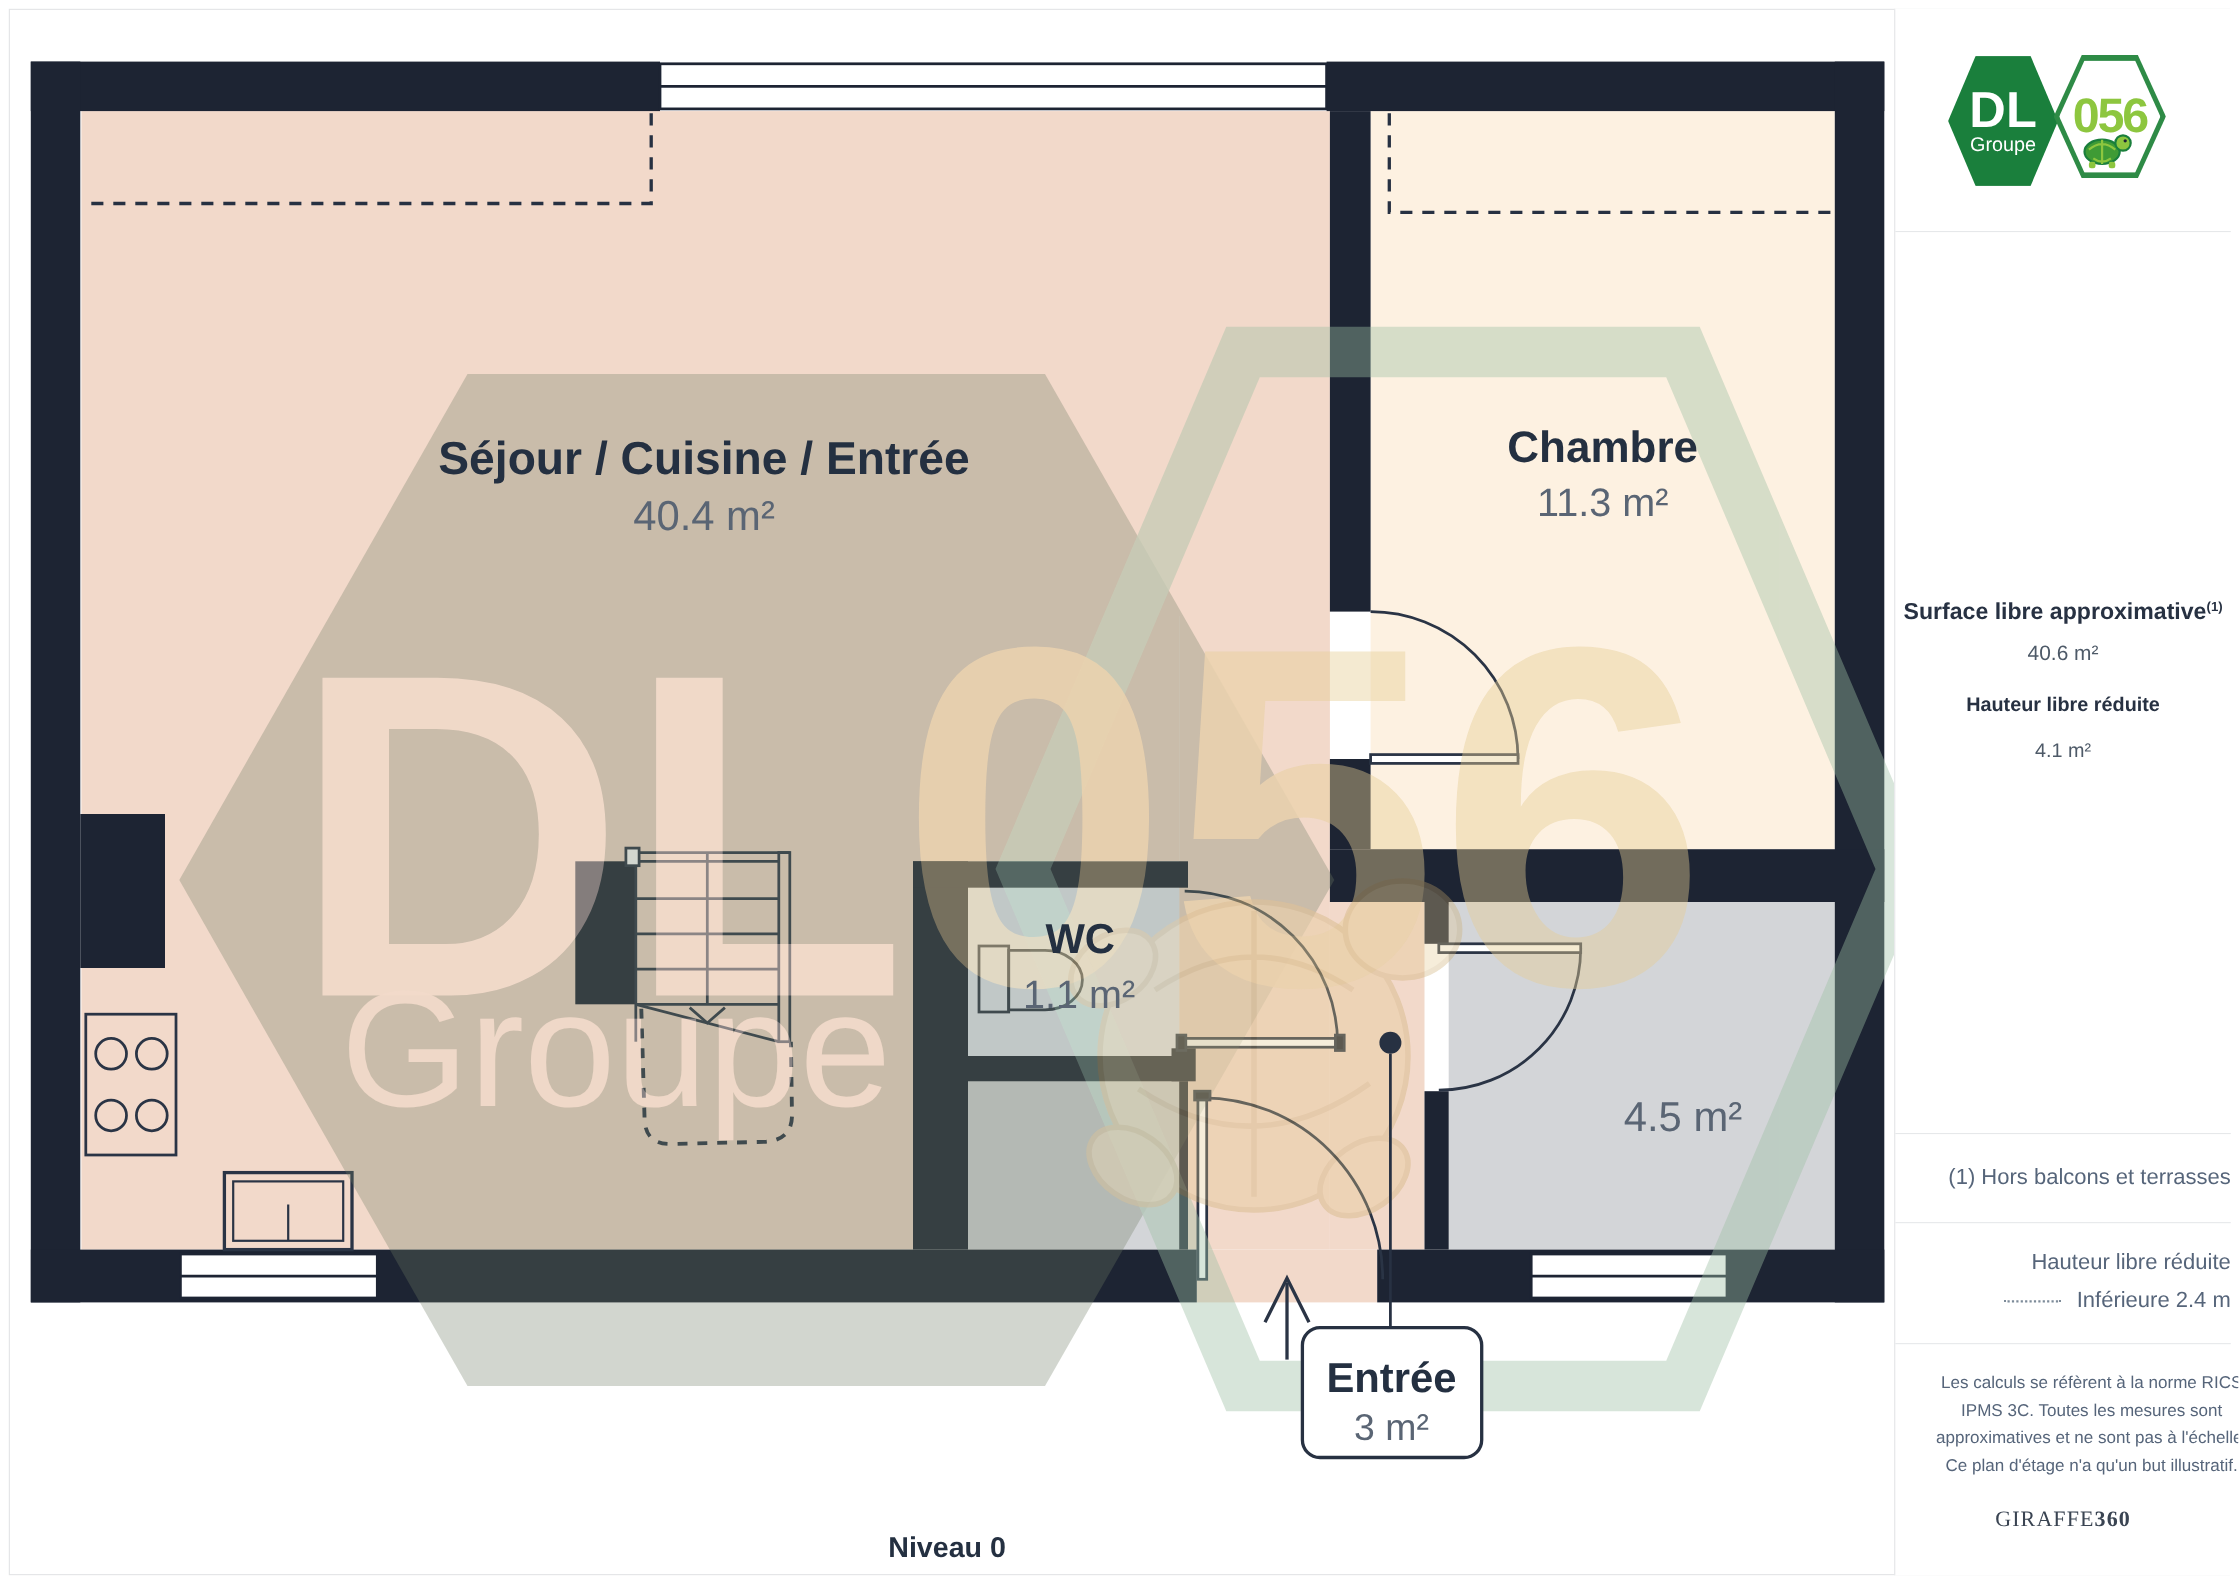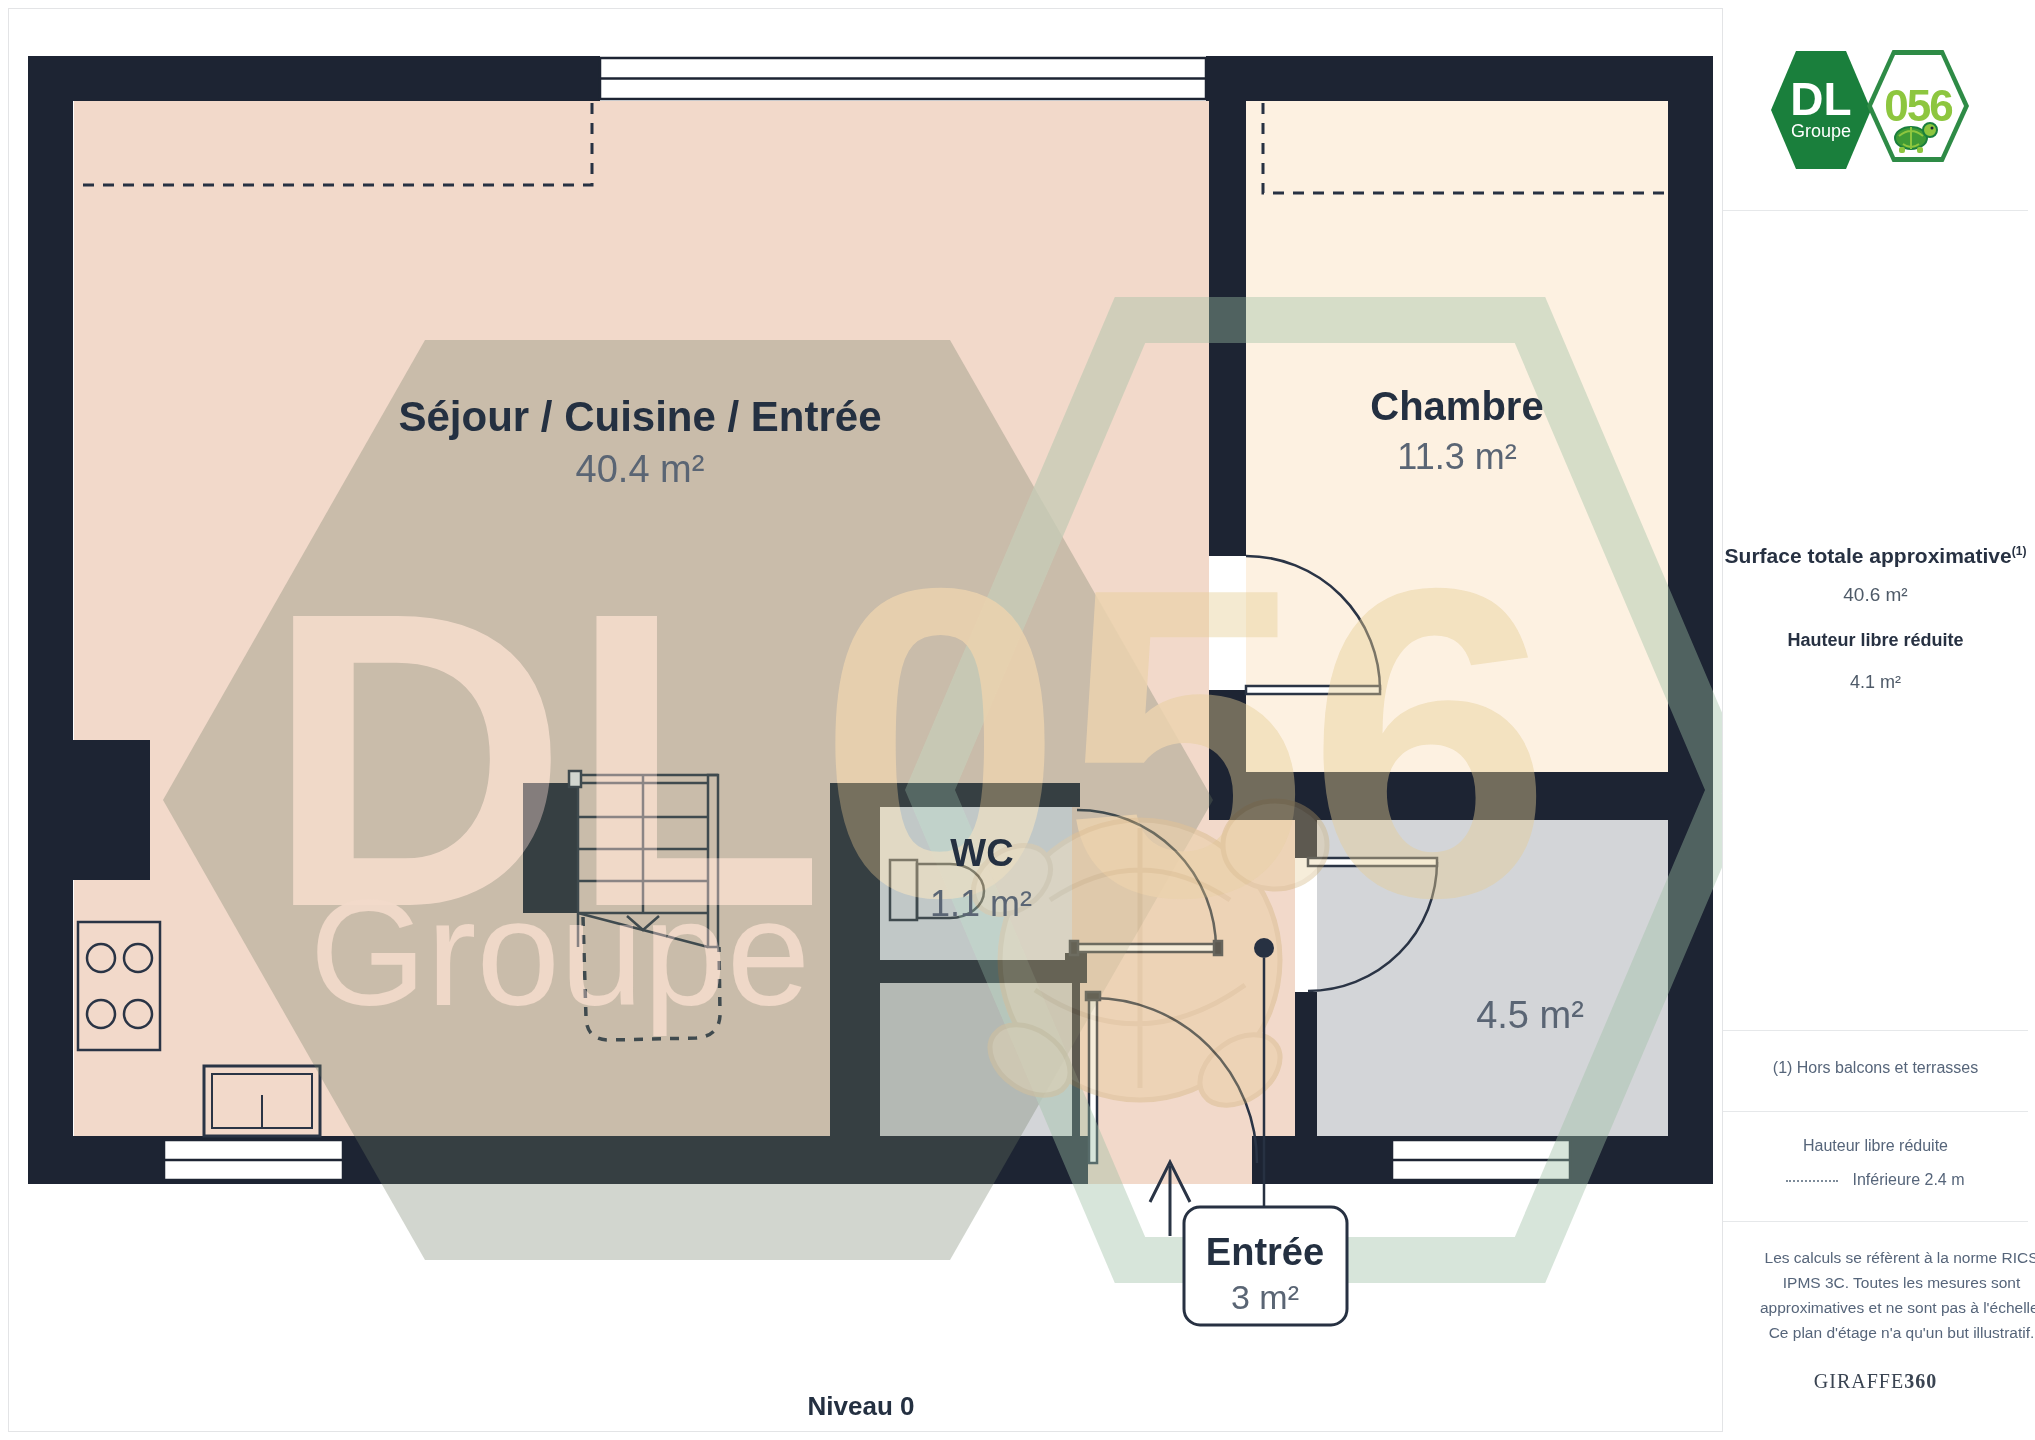--- a/index.html
+++ b/index.html
@@ -7,21 +7,21 @@
         font-family:"Liberation Sans",sans-serif;overflow:hidden;}
   .frame{position:absolute;inset:8px;border:1px solid #e3e4e6;pointer-events:none;}
   
   #sidebar{position:absolute;left:1722px;top:8px;width:305px;height:1424px;
            border-left:1px solid #e3e4e6;background:#fff;}
   .sb-div{position:absolute;left:0;width:100%;height:0;border-top:1px solid #e6e8ea;}
   .sb-text{position:absolute;left:0;width:100%;text-align:center;color:#273142;}
   .sb-title{font-weight:bold;font-size:21px;}
   .sb-sub{font-weight:bold;font-size:18px;}
   .sb-val{color:#4e5a68;font-size:19px;}
-  .sb-note{color:#56657a;font-size:16px;}
+  .sb-note{color:#56657a;font-size:20px;text-align:right;}
   .sb-par{color:#56657a;font-size:15.5px;line-height:25px;padding:0 26px;}
   .sb-brand{color:#3a4452;font-size:20px;letter-spacing:1px;font-family:Liberation Serif, serif;}
   .dotline{display:inline-block;width:52px;vertical-align:middle;margin-right:14px;
            border-top:2px dotted #7d8b99;}
   
   .hex{clip-path:polygon(25% 0,75% 0,100% 50%,75% 100%,25% 100%,0 50%);}
   #logo{position:absolute;left:48px;top:42px;width:210px;height:120px;}
   #hex-dl{position:absolute;left:0;top:1px;width:100px;height:118px;background:#1a7f3c;
           display:flex;flex-direction:column;align-items:center;justify-content:center;}
   #hex-dl .dl{font-size:46px;font-weight:bold;line-height:40px;color:#ffffff;}
@@ -209,21 +209,21 @@
         <circle cx="41" cy="18" r="7" fill="#8dc63f" stroke="#1a7f3c" stroke-width="2"></circle>
         <circle cx="43" cy="16" r="1.5" fill="#1d2433"></circle>
         <rect x="10" y="35" width="6" height="6" rx="2" fill="#8dc63f"></rect>
         <rect x="28" y="35" width="6" height="6" rx="2" fill="#8dc63f"></rect>
       </svg>
     </div>
 
     <div class="sb-div" style="top:202px"></div>
 
     <div class="sb-text sb-title" style="top:536px">
-      <span>Surface totale approximative</span><sup style="font-size:12px">(1)</sup>
+      <span>Surface libre approximative</span><sup style="font-size:12px">(1)</sup>
     </div>
     <div class="sb-text sb-val" style="top:576px">40.6 m²</div>
     <div class="sb-text sb-sub" style="top:622px">Hauteur libre réduite</div>
     <div class="sb-text sb-val" style="top:664px;font-size:18px">4.1 m²</div>
 
     <div class="sb-div" style="top:1022px"></div>
     <div class="sb-text sb-note" style="top:1051px">(1) Hors balcons et terrasses</div>
 
     <div class="sb-div" style="top:1103px"></div>
     <div class="sb-text sb-note" style="top:1129px">Hauteur libre réduite</div>

